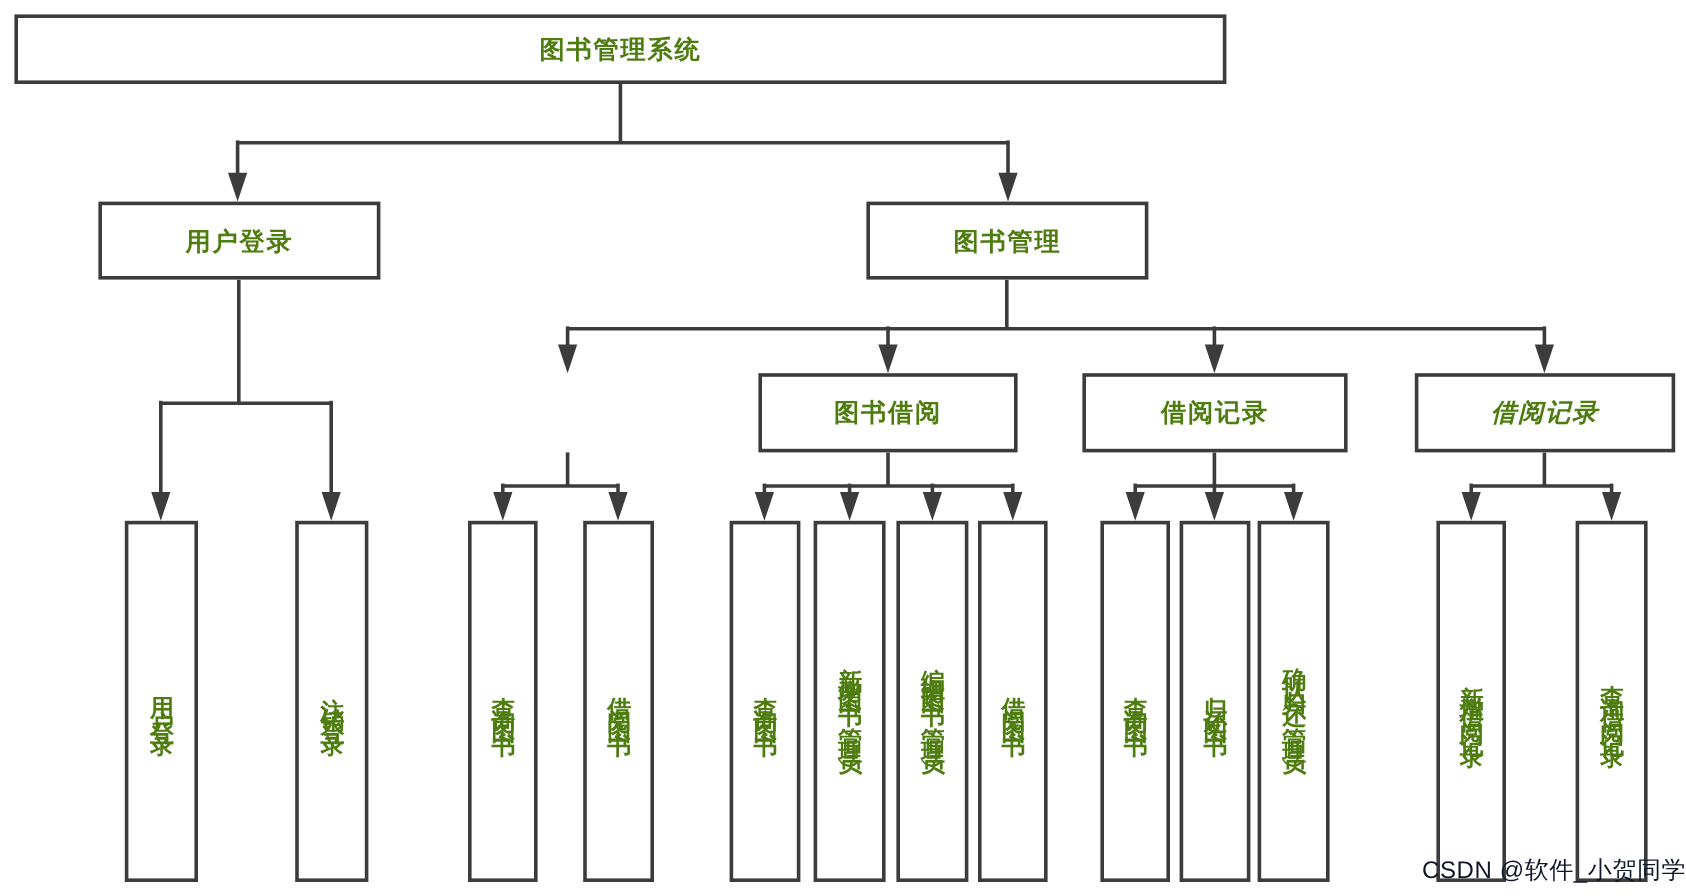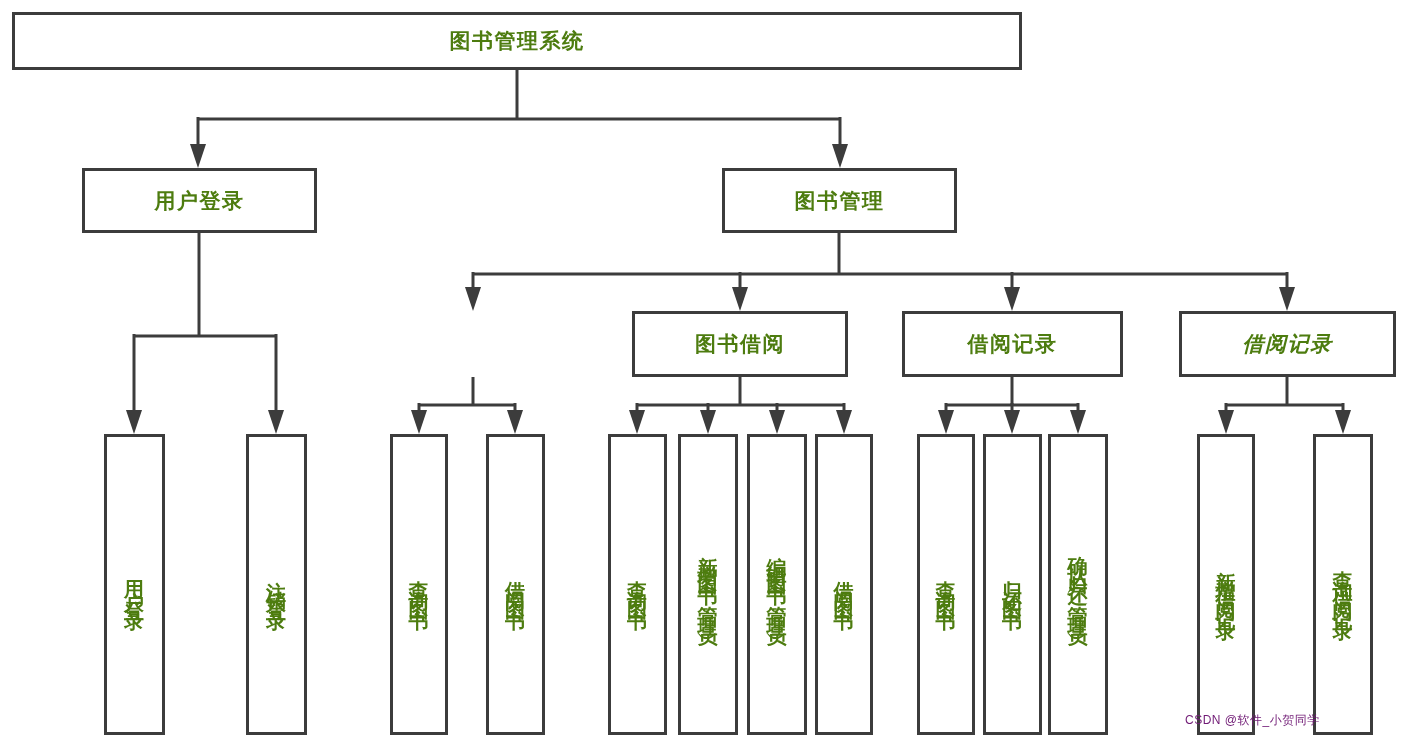--- a/index.html
+++ b/index.html
@@ -43,23 +43,23 @@
     font-weight: 600;
     letter-spacing: 10px;
     line-height: 1;
     white-space: nowrap;
   }
   .watermark {
     position: absolute;
     left: 1185px;
     top: 712px;
     z-index: 3;
-    font-size: 12px;
+    font-size: 20px;
     letter-spacing: 0.5px;
-    color: #701a75;
+    color: #0f172a;
     white-space: nowrap;
     text-align: right;
   }
 </style>
 </head>
 <body>
 
 <div class="canvas">
 
   <svg id="connectors" viewBox="0 0 1405 747" xmlns="http://www.w3.org/2000/svg">

